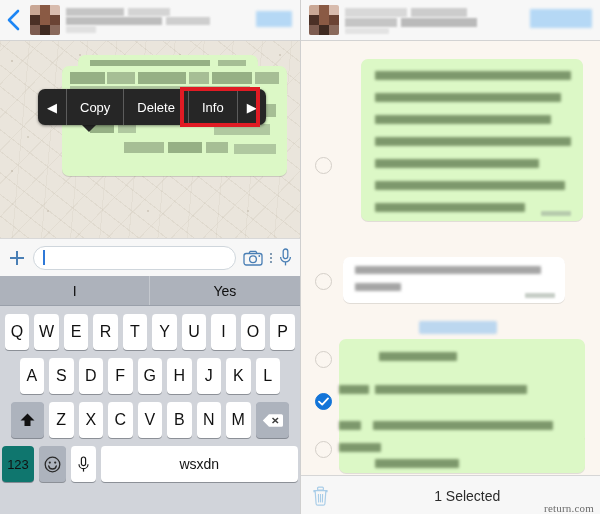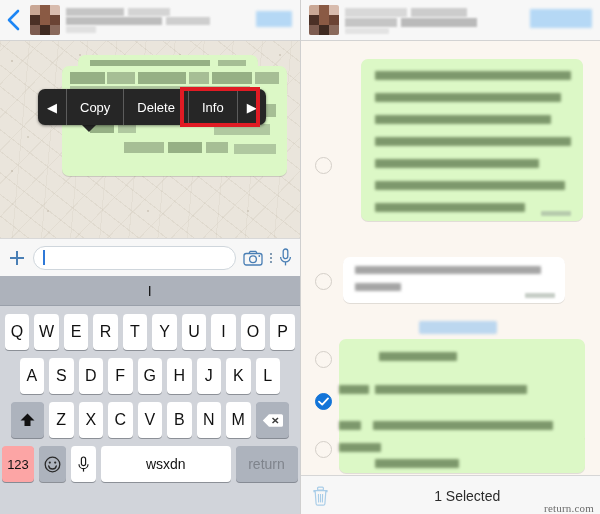--- a/index.html
+++ b/index.html
@@ -131,21 +131,21 @@
   .predict-item:last-child{border-right:none;}
   .krow{display:flex;justify-content:center;gap:5px;margin-top:8px;padding:0 2px;}
   .key{
     background:#fff;border-radius:4px;box-shadow:0 1px 0 #8c9097;
     height:36px;display:flex;align-items:center;justify-content:center;
     font-size:16px;color:#111;flex:0 0 auto;width:24.5px;
   }
   .krow.r2 .key{width:24.5px;}
   .krow.r3{gap:5px;}
   .key.wide{width:33px;background:#adb3bd;box-shadow:0 1px 0 #868b94;}
-  .key.fn{background:#fca5a5;box-shadow:0 1px 0 #868b94;}
+  .key.fn{background:#0f766e;box-shadow:0 1px 0 #868b94;}
   .krow.r4{margin-top:8px;gap:5px;}
   .key.num{width:32px;font-size:13px;}
   .key.emoji{width:27px;font-size:15px;background:#adb3bd;}
   .key.mic{width:25px;background:#fff;}
   .key.space{flex:1 1 auto;width:auto;font-size:14px;color:#111;}
   .key.return{width:62px;background:#adb3bd;box-shadow:0 1px 0 #868b94;color:#7f848c;font-size:14px;}
   .key svg{display:block;}
 
   
   .list{
@@ -276,20 +276,21 @@
             <rect x="4.2" y="1" width="4.6" height="9.6" rx="2.3" fill="none" stroke="#4a7fb5" stroke-width="1.3"></rect>
             <path d="M1.6 9 a4.9 4.9 0 0 0 9.8 0" fill="none" stroke="#4a7fb5" stroke-width="1.3"></path>
             <line x1="6.5" y1="14" x2="6.5" y2="17.4" stroke="#4a7fb5" stroke-width="1.3"></line>
           </svg>
       </div>
     </div>
 
     <div class="keyboard">
       <div class="predict">
         <div class="predict-item">I</div>
+        <div class="predict-item">Yes</div>
       </div>
 
       <div class="krow r1">
         <div class="key">Q</div>
         <div class="key">W</div>
         <div class="key">E</div>
         <div class="key">R</div>
         <div class="key">T</div>
         <div class="key">Y</div>
         <div class="key">U</div>
@@ -343,21 +344,20 @@
             </svg>
         </div>
         <div class="key mic">
           <svg width="11" height="17" viewBox="0 0 11 17">
               <rect x="3.4" y="1" width="4.2" height="8.6" rx="2.1" fill="none" stroke="#1a1a1a" stroke-width="1.2"></rect>
               <path d="M1 8.2 a4.5 4.5 0 0 0 9 0" fill="none" stroke="#1a1a1a" stroke-width="1.2"></path>
               <line x1="5.5" y1="12.6" x2="5.5" y2="15.6" stroke="#1a1a1a" stroke-width="1.2"></line>
             </svg>
         </div>
         <div class="key space">wsxdn</div>
-        <div class="key return">return</div>
       </div>
     </div>
   </div>
 
   <div class="panel panel-right">
 
     <div class="nav-bar right-nav">
       <div class="avatar" style="margin-left:8px;"></div>
       <div class="blur-name">
         <span class="bl" style="left:0;top:1px;width:62px;height:9px;background:#d3d3d3;"></span>

